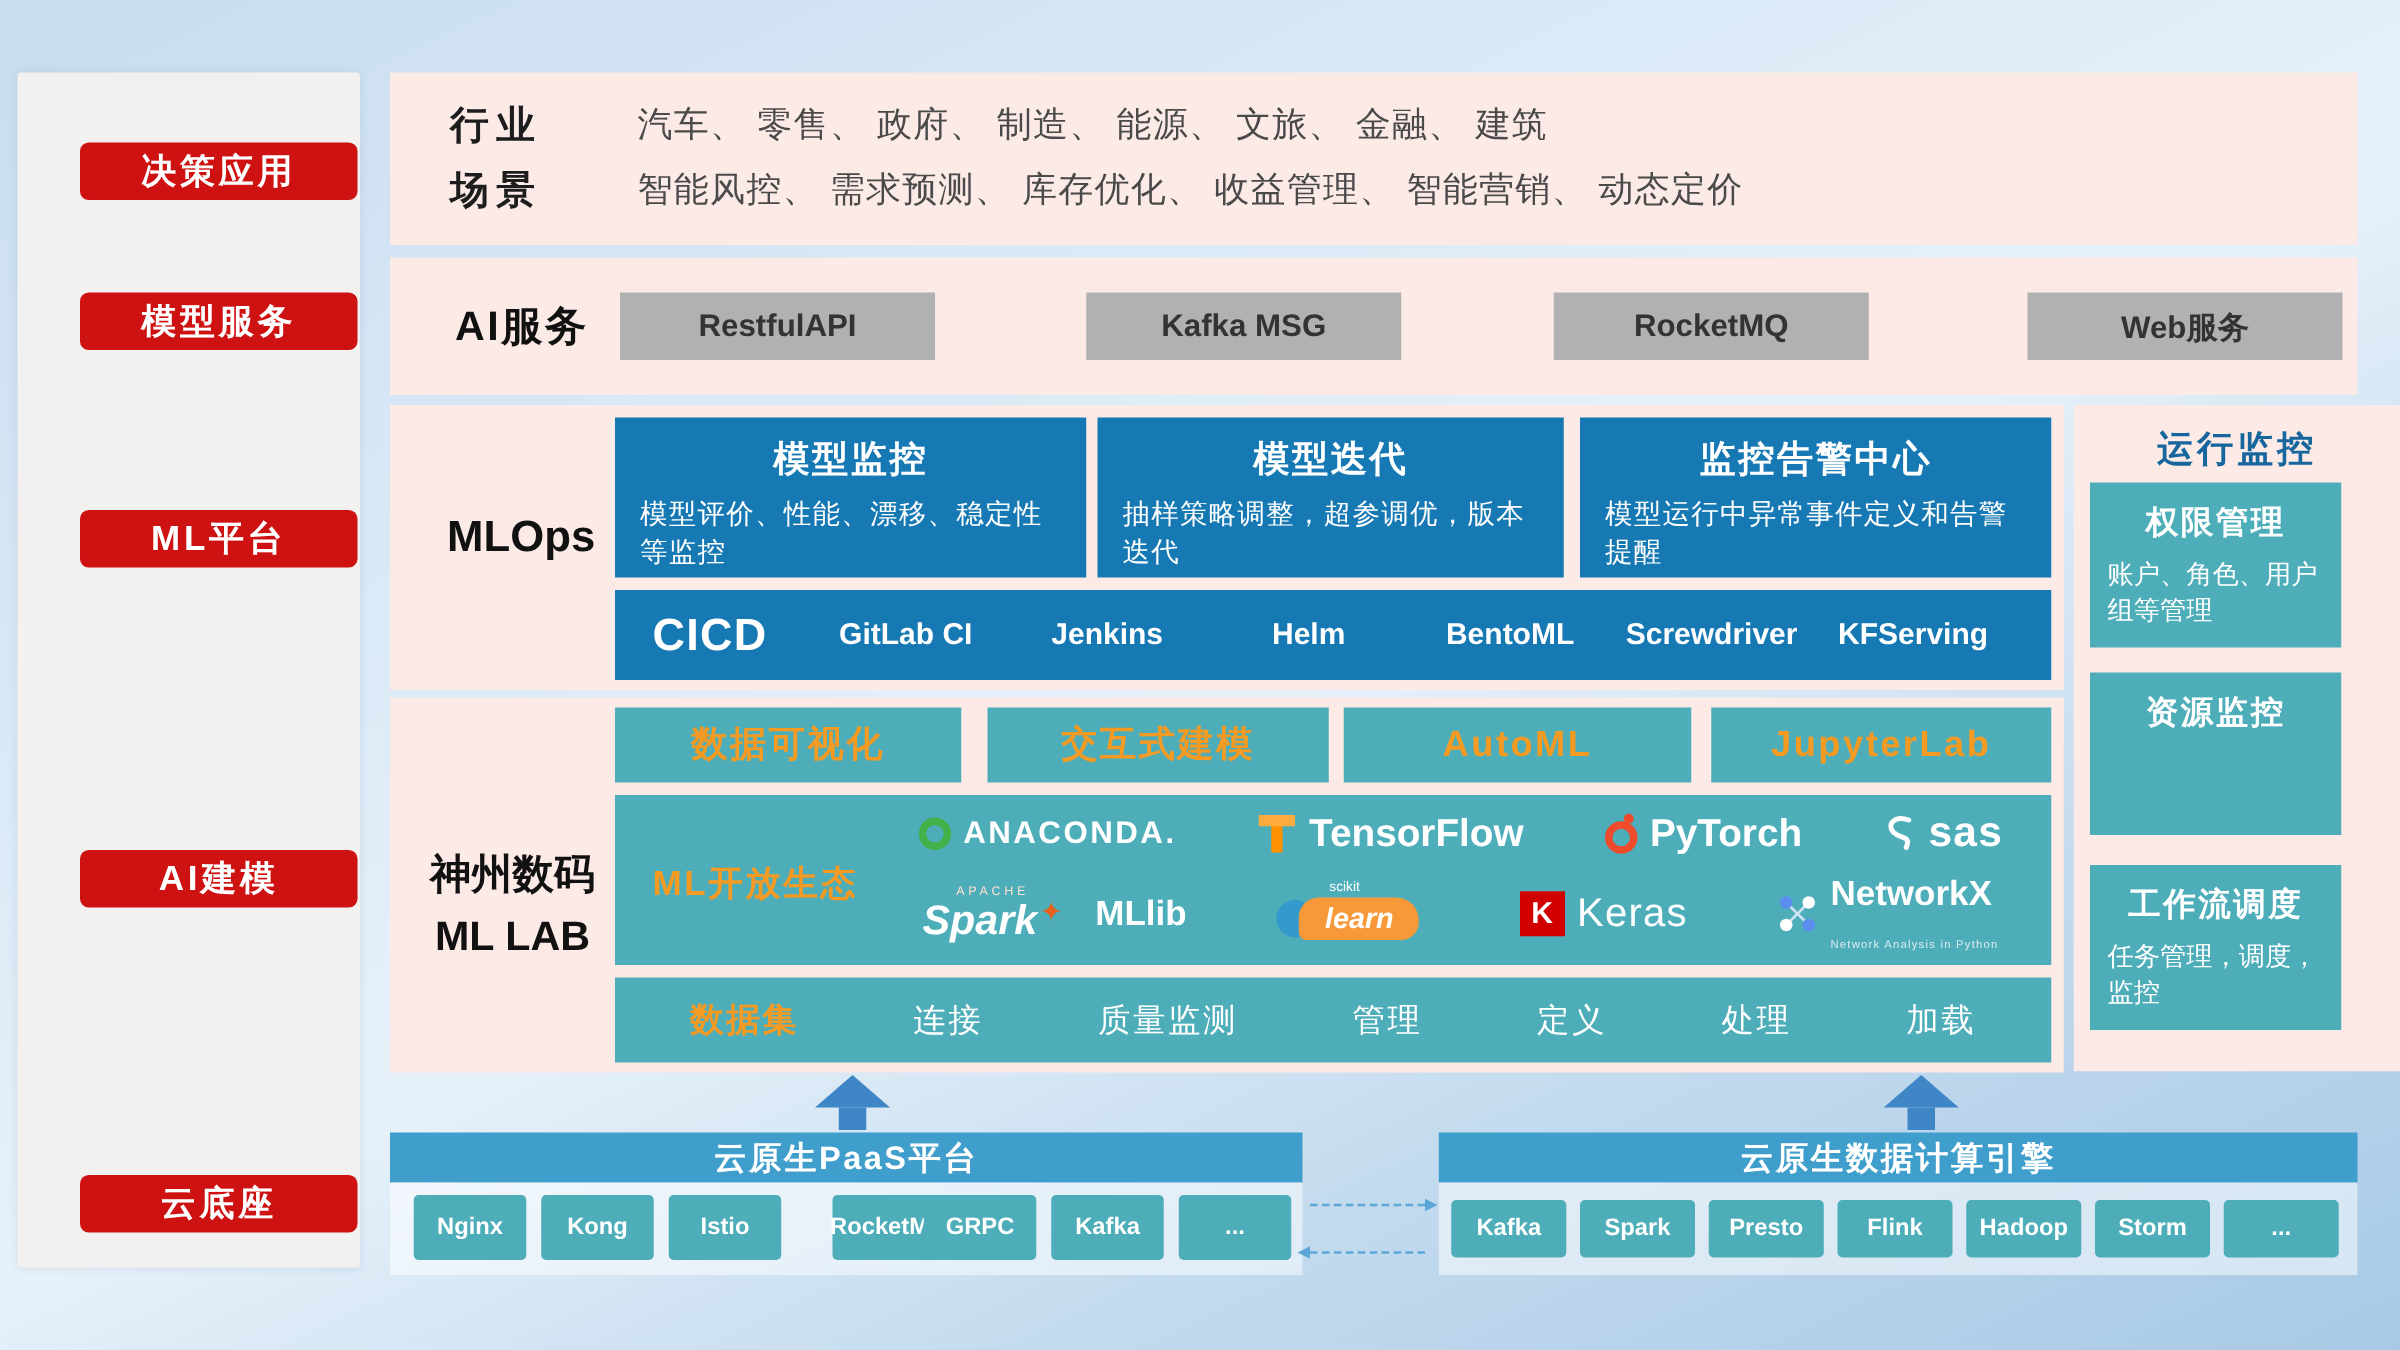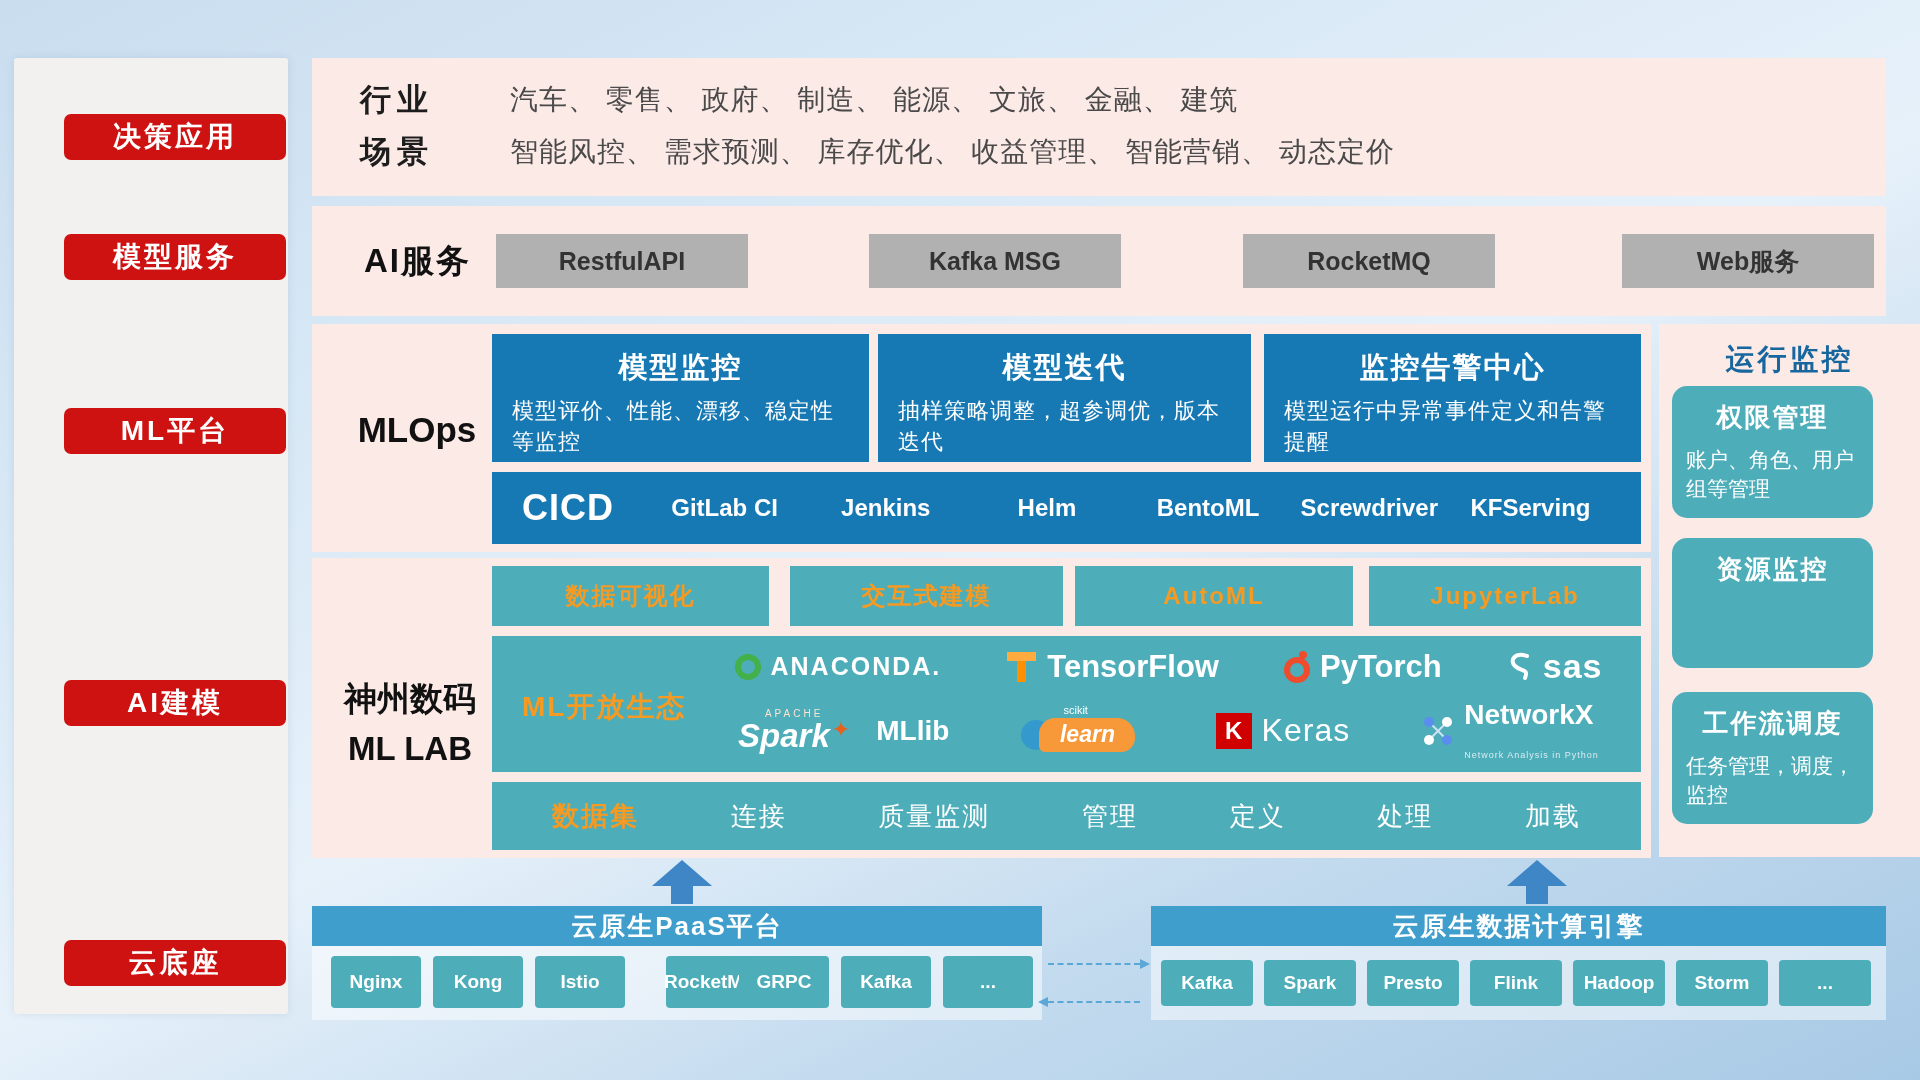--- a/index.html
+++ b/index.html
@@ -46,21 +46,21 @@
   .cicdbar { position: absolute; left: 180px; top: 148px; width: 1149px; height: 72px; background: #1779b4;
     display: flex; align-items: center; color: #fff; padding: 0 30px; }
   .cicd-title { font-size: 36px; font-weight: bold; margin-right: 30px; letter-spacing: 1px; }
   .cicd-tool { flex: 1; text-align: center; font-size: 24px; font-weight: bold; line-height: 1.1; }
 
   
   .band4 { left: 312px; top: 558px; width: 1339px; height: 300px; }
   .mllab-label { position: absolute; left: 18px; top: 116px; width: 160px; text-align: center;
     font-size: 33px; font-weight: bold; line-height: 1.5; color: #111; }
   .tealbtn { position: absolute; top: 8px; height: 60px; background: #4dadb9; color: #f59a23;
-    font-size: 24px; font-weight: bold; display: flex; align-items: center; justify-content: center; letter-spacing: 2px; }
+    font-size: 29px; font-weight: bold; display: flex; align-items: center; justify-content: center; letter-spacing: 2px; }
   .tb0{left:180px;width:277px}.tb1{left:478px;width:273px}.tb2{left:763px;width:278px}.tb3{left:1057px;width:272px}
   .ecobox { position: absolute; left: 180px; top: 78px; width: 1149px; height: 136px; background: #4dadb9; }
   .eco-label { position: absolute; left: 30px; top: 52px; font-size: 28px; font-weight: bold; color: #f59a23; letter-spacing: 2px; }
   .logo-grid { position: absolute; left: 210px; right: 6px; top: 4px; bottom: 4px;
     display: flex; flex-direction: column; justify-content: space-around; }
   .logo-row { display: flex; align-items: center; justify-content: space-around; }
   .logo { display: flex; align-items: center; gap: 10px; color: #fff; }
 
   .anaconda-icon { width: 26px; height: 26px; border: 6px solid #43b049; border-radius: 50%; }
   .ana-txt { font-size: 25px; font-weight: bold; letter-spacing: 2px; }
@@ -97,21 +97,21 @@
   .nx-sub { font-size: 9px; color: #dcebf2; letter-spacing: 1px; }
 
   .databar { position: absolute; left: 180px; top: 224px; width: 1149px; height: 68px; background: #4dadb9;
     display: flex; align-items: center; justify-content: space-between; padding: 0 60px; }
   .dataitem { color: #fff; font-size: 26px; font-weight: 500; letter-spacing: 2px; }
   .dataitem.first { color: #f59a23; font-weight: bold; font-size: 27px; }
 
   
   .rightpanel { left: 1659px; top: 324px; width: 261px; height: 533px; }
   .monitor-title { margin-top: 16px; text-align: center; font-size: 29px; font-weight: bold; color: #17679e; letter-spacing: 3px; }
-  .moncard { position: absolute; left: 13px; width: 201px; background: #4dadb9; color: #fff; border-radius: 15px; }
+  .moncard { position: absolute; left: 13px; width: 201px; background: #4dadb9; color: #fff; }
   .mc0{top:62px;height:132px}.mc1{top:214px;height:130px}.mc2{top:368px;height:132px}
   .moncard-title { margin-top: 14px; text-align: center; font-size: 26px; font-weight: bold; letter-spacing: 2px; }
   .moncard-desc { margin: 10px 14px 0; font-size: 21px; line-height: 1.4; }
 
   
   .uparrow { position: absolute; width: 60px; }
   .ua0{left:652px;top:860px}.ua1{left:1507px;top:860px}
   .uptri { width: 0; height: 0; border-left: 30px solid transparent; border-right: 30px solid transparent;
     border-bottom: 26px solid #3e86c6; }
   .upstem { width: 22px; height: 18px; background: #3e86c6; margin: 0 auto; }

